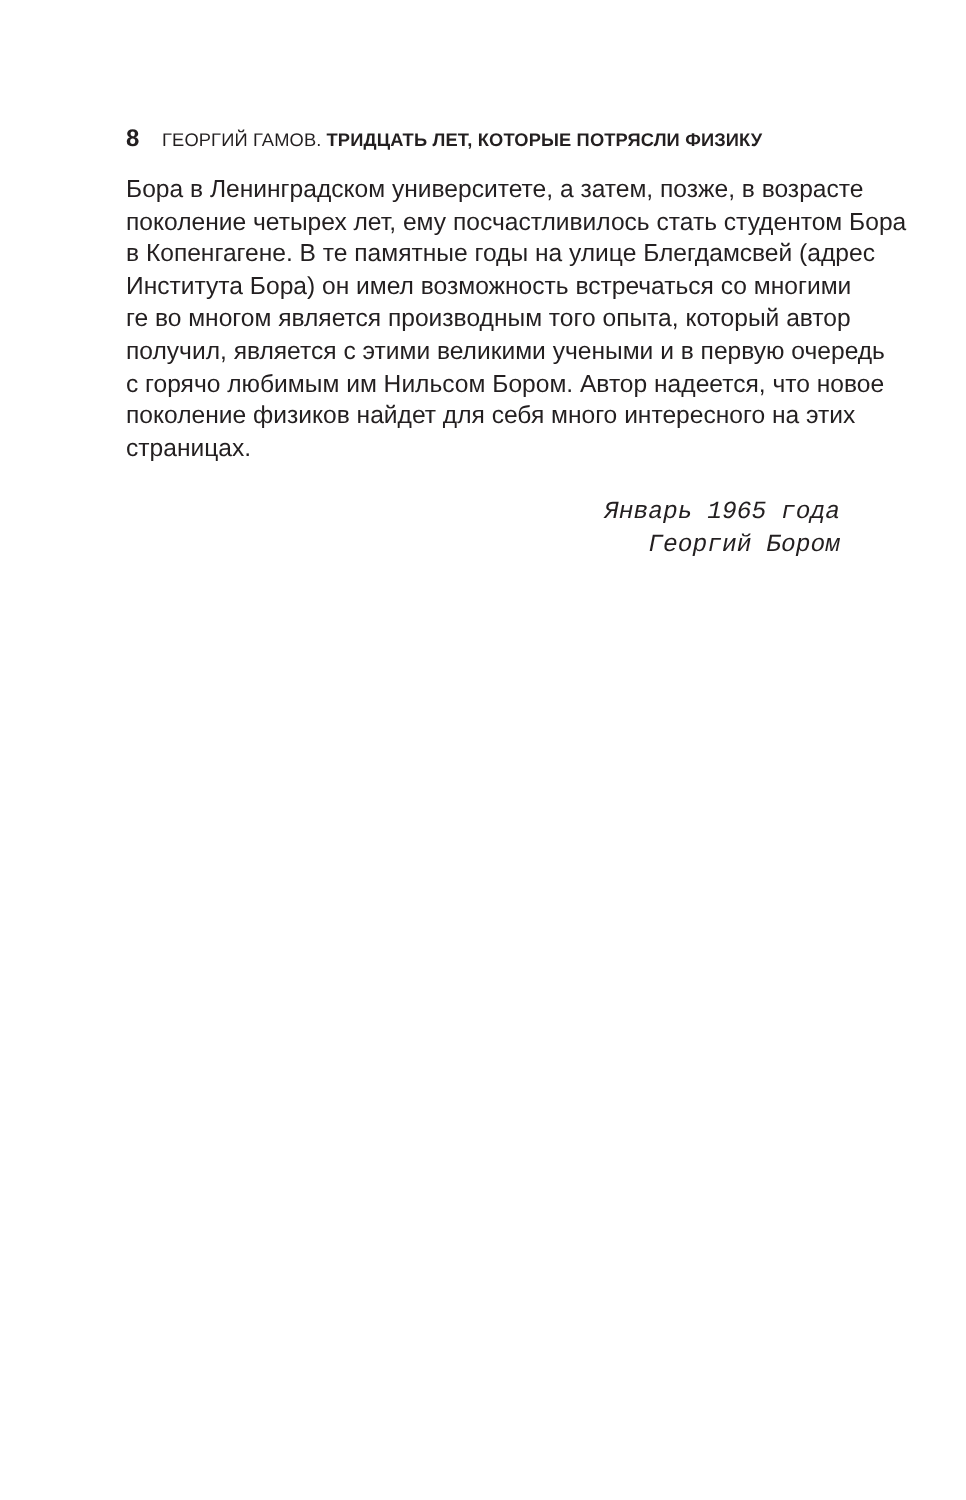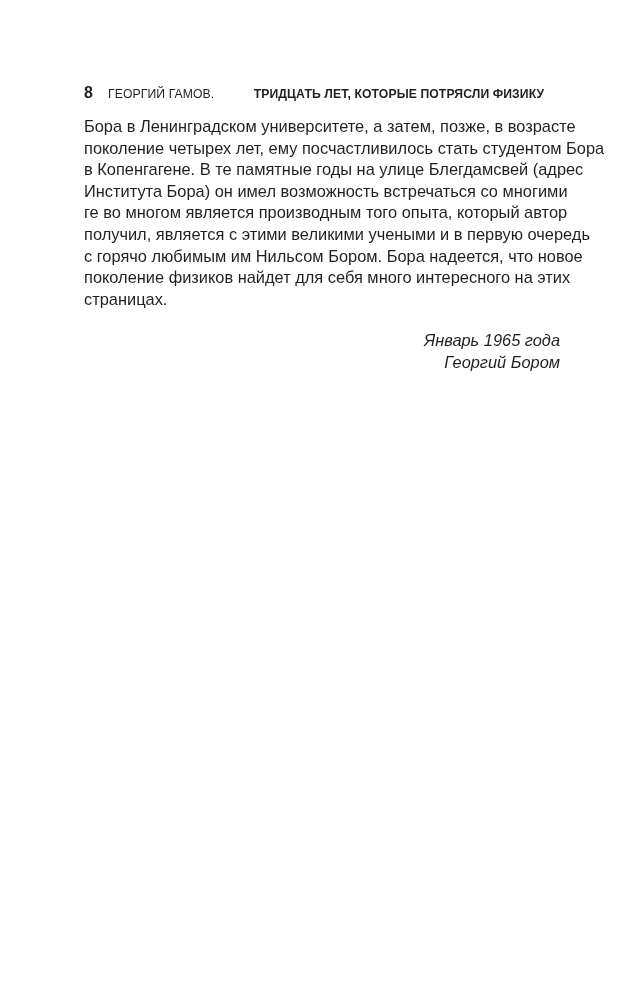--- a/index.html
+++ b/index.html
@@ -39,21 +39,20 @@
       width: 24px;
       vertical-align: baseline;
     }
     .head-author {
       font-weight: normal;
       letter-spacing: 0.1px;
     }
     .head-title {
       font-weight: bold;
       letter-spacing: 0.1px;
-      margin-left: 36px;
     }
     .body-text {
       position: absolute;
       top: 116px;
       left: 0;
       width: 476px;
       font-family: Liberation Sans, sans-serif;
       font-size: 16.4px;
       line-height: 21.6px;
       color: #231f20;
@@ -68,21 +67,21 @@
     .line.last {
       text-align: right;
       text-align-last: left;
     }
     .signature {
       position: absolute;
       top: 330px;
       right: 0;
       width: 476px;
       text-align: right;
-      font-family: Liberation Sans, sans-serif;
+      font-family: Liberation Mono, monospace;
       font-style: italic;
       font-size: 16.4px;
       line-height: 21.6px;
       color: #231f20;
     }
   </style>
 </head>
 <body>
 
 <div class="page">
@@ -91,21 +90,21 @@
     <span class="folio">8</span><span class="head-author">ГЕОРГИЙ ГАМОВ.</span> <span class="head-title">ТРИДЦАТЬ ЛЕТ, КОТОРЫЕ ПОТРЯСЛИ ФИЗИКУ</span>
   </div>
 
   <div class="body-text">
     <span class="line">Бора в Ленинградском университете, а затем, позже, в возрасте</span>
     <span class="line">поколение четырех лет, ему посчастливилось стать студентом Бора</span>
     <span class="line">в Копенгагене. В те памятные годы на улице Блегдамсвей (адрес</span>
     <span class="line">Института Бора) он имел возможность встречаться со многими</span>
     <span class="line">ге во многом является производным того опыта, который автор</span>
     <span class="line">получил, является с этими великими учеными и в первую очередь</span>
-    <span class="line">с горячо любимым им Нильсом Бором. Бора надеется, что новое</span>
+    <span class="line">с горячо любимым им Нильсом Бором. Автор надеется, что новое</span>
     <span class="line">поколение физиков найдет для себя много интересного на этих</span>
     <span class="line last">страницах.</span>
   </div>
 
   <div class="signature">
     <div>Январь 1965 года</div>
     <div>Георгий Бором</div>
   </div>
 
 </div>

